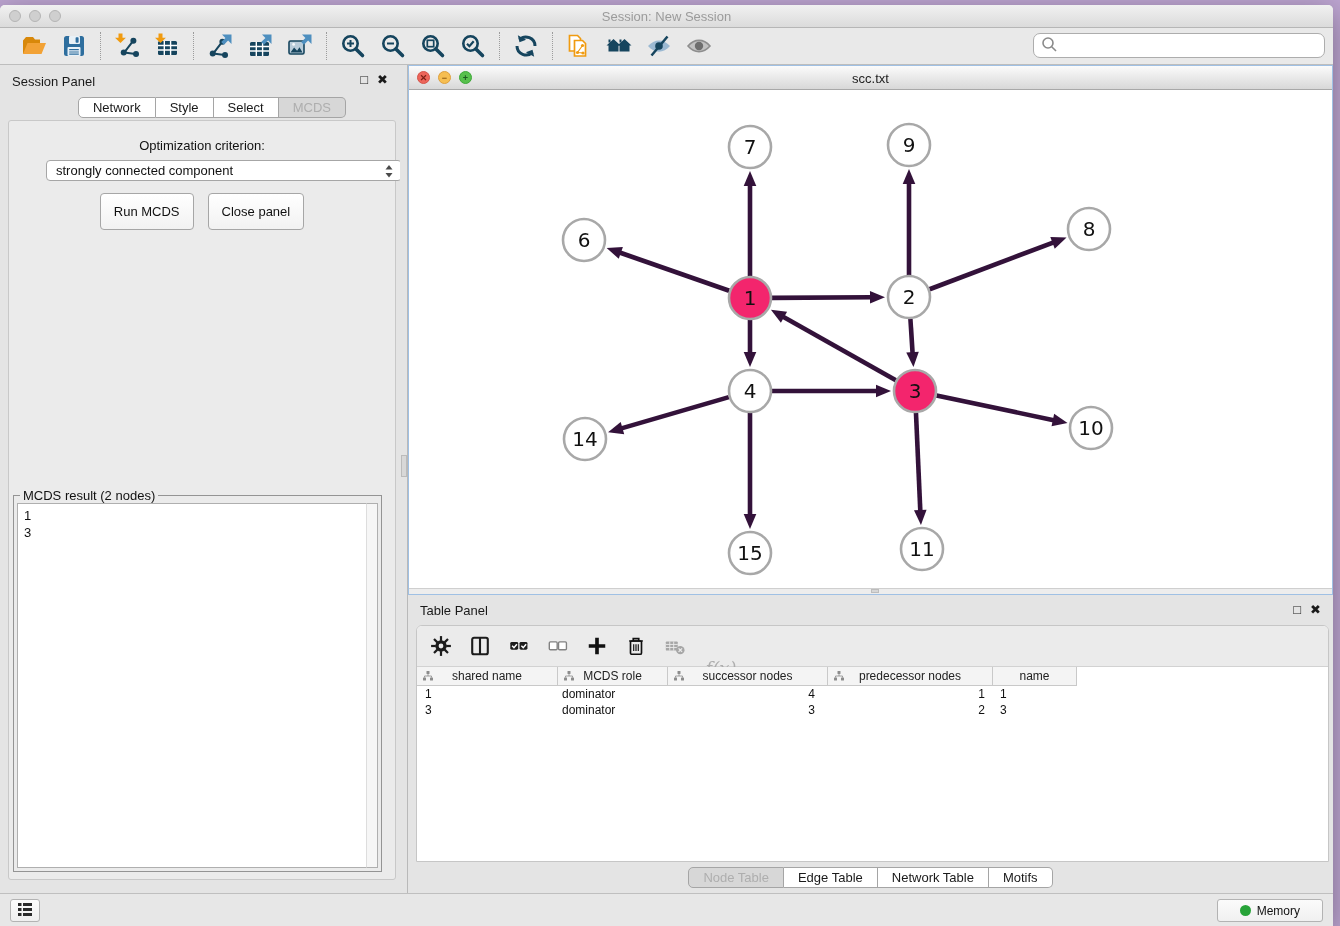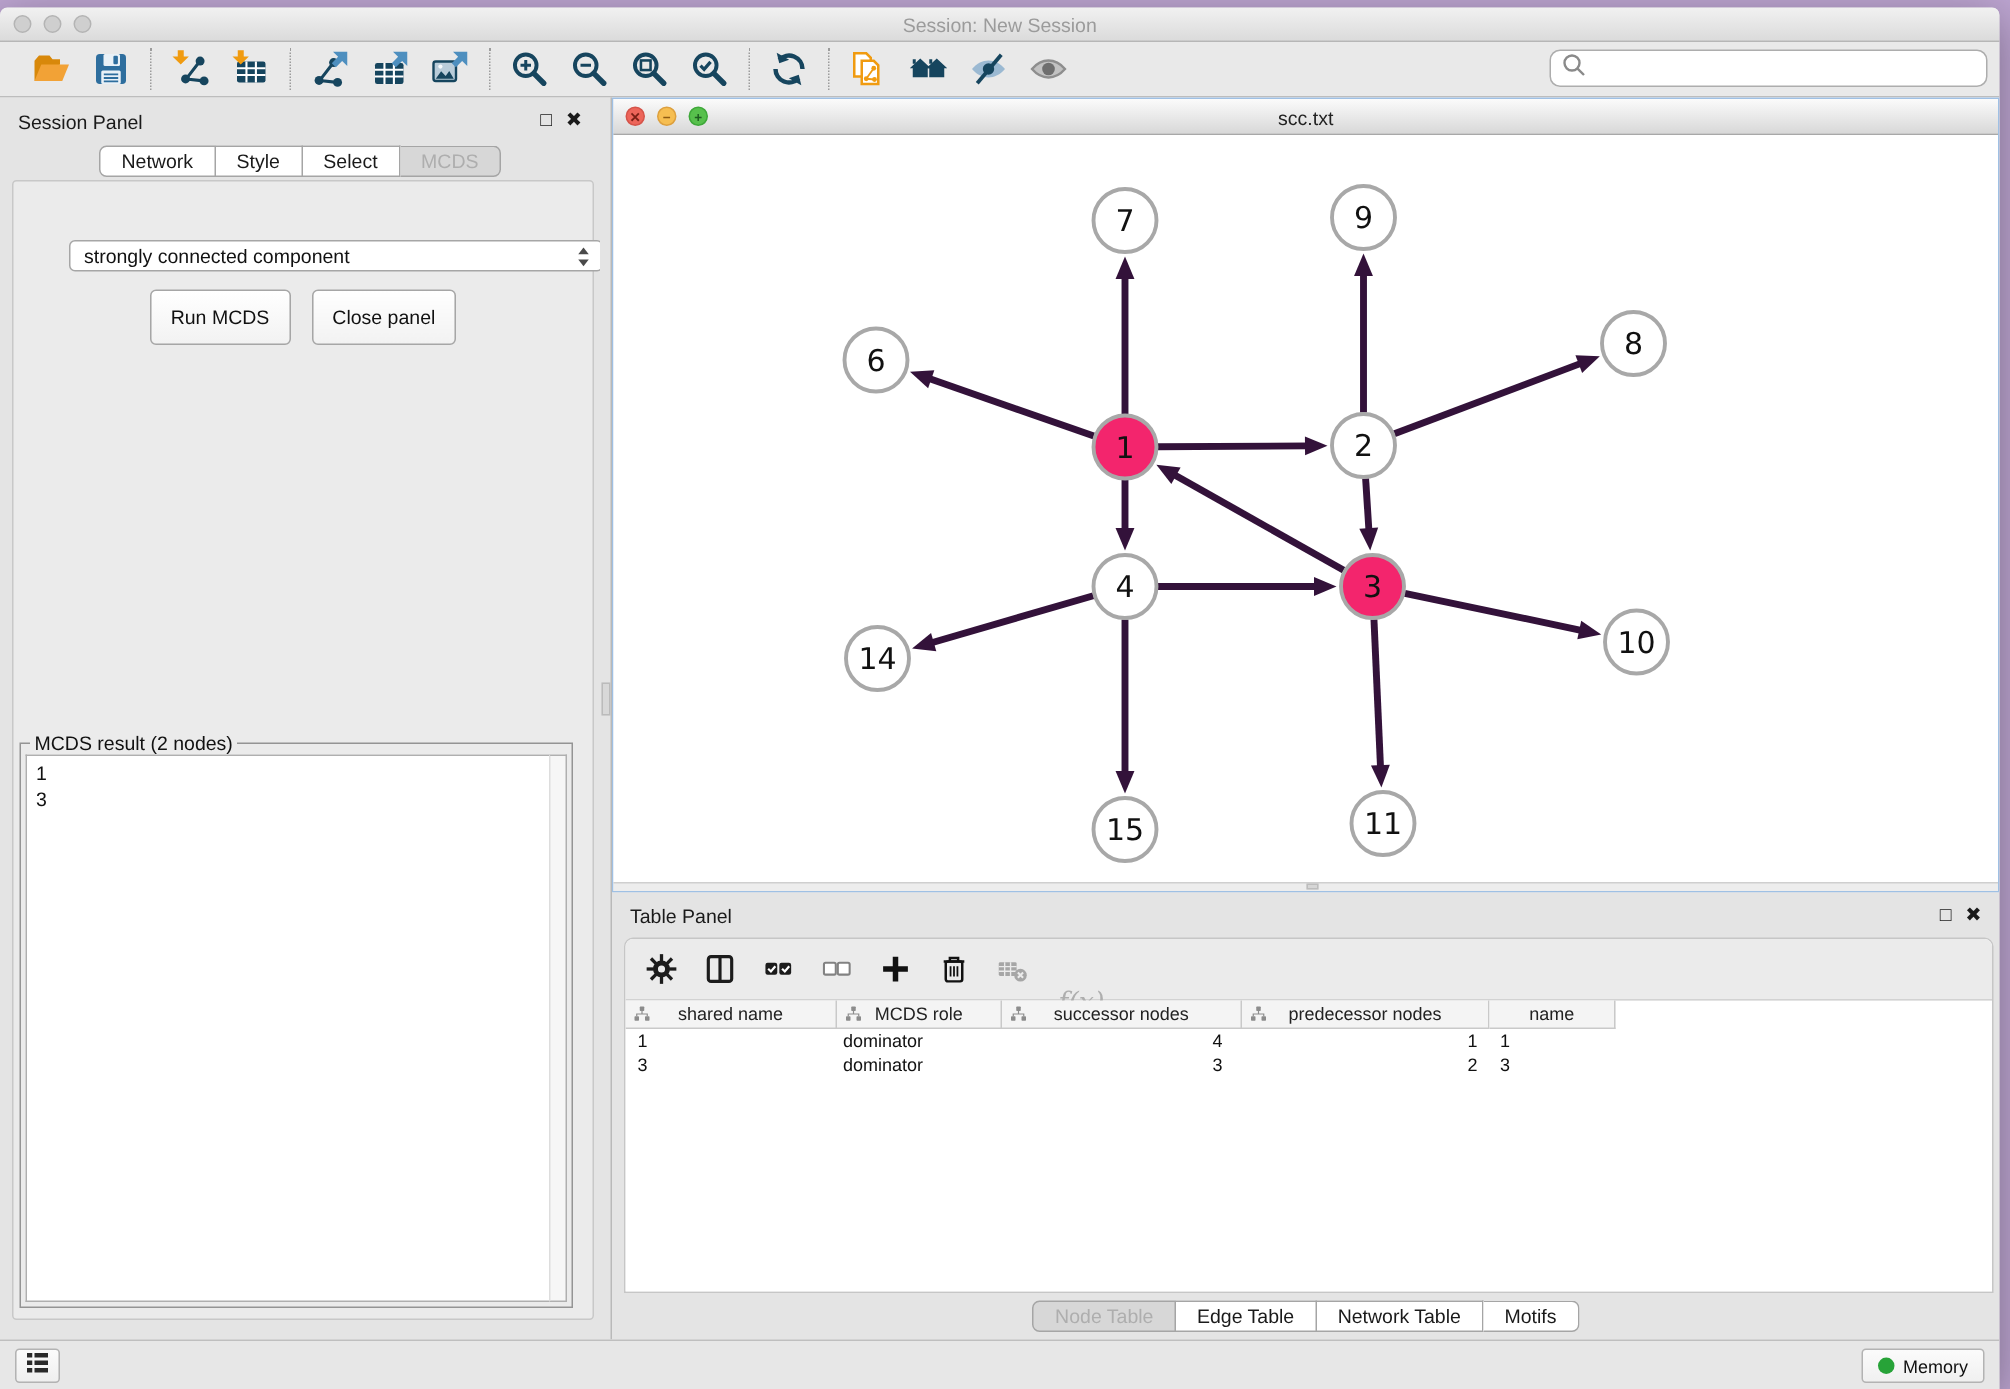--- a/index.html
+++ b/index.html
@@ -31,21 +31,21 @@
   
   .main { position:absolute; left:0; top:60px; right:0; bottom:33px; }
 
   
   .control-panel { position:absolute; left:0; top:0; width:400px; height:100%; background:#E4E4E4; }
   .panel-head { position:absolute; left:0; top:0; width:100%; height:32px; }
   .panel-head .ptitle { position:absolute; left:12px; top:9px; font-size:13px; color:#1A1A1A; }
   .win-icons { position:absolute; right:12px; top:7px; display:flex; gap:9px; font-size:13px; color:#1A1A1A; }
   .win-icons span { cursor:default; line-height:15px; }
   .tab-row { position:absolute; left:0; width:100%; display:flex; justify-content:center; }
-  .cp-tabs { top:32px; }
+  .cp-tabs { top:32px;margin-left:12px; }
   .seg-tab { height:21px; padding:0 14px; font-size:13px; color:#1A1A1A; background:#FFF;
     border:1px solid #A5A5A5; border-left:none; display:flex; align-items:center; cursor:default; }
   .seg-tab:first-child { border-left:1px solid #A5A5A5; border-radius:5px 0 0 5px; }
   .seg-tab:last-child { border-radius:0 5px 5px 0; }
   .seg-tab.sel { background:#D7D7D7; color:#AEAEAE; }
   .cp-inner { position:absolute; left:8px; top:55px; width:388px; bottom:13px;
     background:#EBEBEB; border:1px solid #C8C8C8; border-radius:3px; }
   .opt-label { position:absolute; left:0; width:100%; top:17px; text-align:center; font-size:13px; color:#111; }
   .criterion { position:absolute; left:37px; top:39px; width:356px; height:21px; background:#FFF;
     border:1px solid #A6A6A6; border-radius:4px; font-size:13px; color:#111;
@@ -100,21 +100,21 @@
   .th-cell .tree { position:absolute; left:5px; top:3px; }
   .tbl-body { position:absolute; left:0; top:60px; right:0; bottom:0; background:#FFF; }
   .t-row { display:flex; height:16px; }
   .t-cell { font-size:12px; color:#111; height:16px; line-height:16px; overflow:hidden; }
   .tp-tabs { bottom:5px; }
 
   
   .statusbar { position:absolute; left:0; bottom:0; width:100%; height:33px; background:#E7E7E7; border-top:1px solid #BFBFBF; }
   .sb-btn { position:absolute; left:10px; top:5px; width:30px; height:23px; background:linear-gradient(#FBFBFB,#EFEFEF);
     border:1px solid #B3B3B3; border-radius:3px; display:flex; align-items:center; justify-content:center; cursor:default; }
-  .mem-btn { position:absolute; right:10px; top:5px; height:23px; padding:0 10px;
+  .mem-btn { position:absolute; right:10px; top:5px; height:23px; padding:0 22px;
     background:linear-gradient(#FBFBFB,#F0F0F0); border:1px solid #B3B3B3; border-radius:3px;
     display:flex; align-items:center; gap:6px; font-size:12px; color:#111; cursor:default; }
   .mem-dot { width:11px; height:11px; border-radius:50%; background:#27A338; }
 </style>
 </head>
 <body>
 
 <div class="app-window">
 
   <div class="titlebar">
@@ -299,20 +299,21 @@
           <span>✖</span>
         </span>
       </div>
       <div class="tab-row cp-tabs" id="cp-tabs">
           <div class="seg-tab">Network</div>
           <div class="seg-tab">Style</div>
           <div class="seg-tab">Select</div>
           <div class="seg-tab sel">MCDS</div>
         </div>
       <div class="cp-inner">
+        <div class="opt-label">Optimization criterion:</div>
         <div class="criterion">
           <span>strongly connected component</span>
           <svg width="16" height="17" viewBox="0 0 16 17">
             <path d="M4.5 6.5l3.5-4.5 3.5 4.5z" fill="#4A4A4A"></path>
             <path d="M4.5 10l3.5 4.5 3.5-4.5z" fill="#4A4A4A"></path>
           </svg>
         </div>
         <div class="btn-row">
           <button class="mac-btn">Run MCDS</button>
           <button class="mac-btn">Close panel</button>

